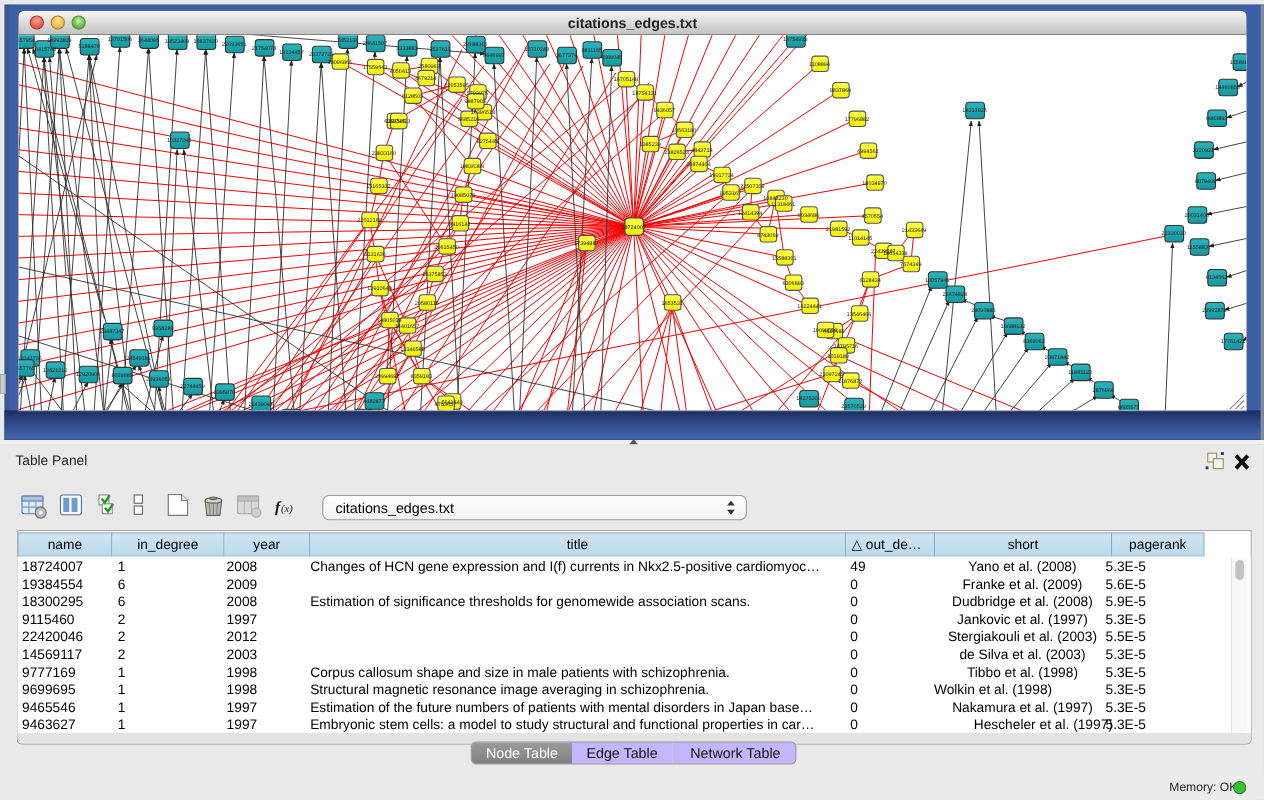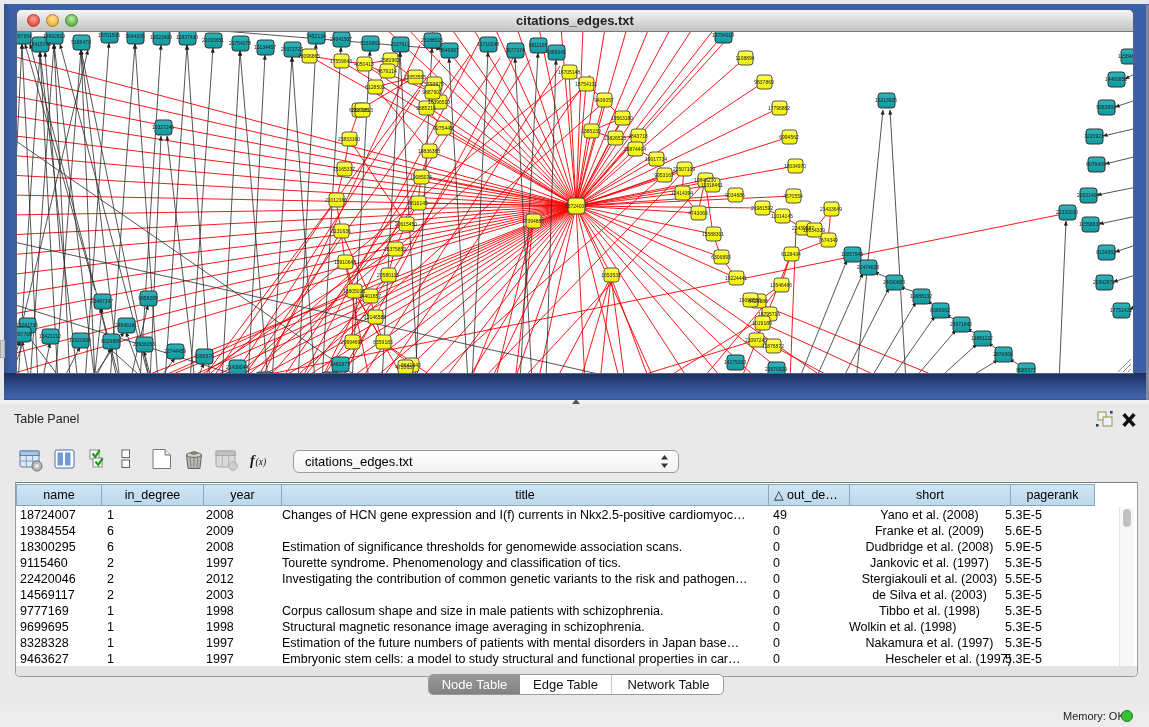--- a/index.html
+++ b/index.html
@@ -745,30 +745,28 @@
     <span style="left:190px">2008</span>
     <span style="left:266px;width:482px;overflow:hidden;white-space:nowrap">Estimation of significance thresholds for genomewide association scans.</span>
     <span style="left:757px">0</span>
     <span style="left:833px;width:161px;text-align:center">Dudbridge et al. (2008)</span>
     <span style="left:989px">5.9E-5</span>
   </div>
 <div class="trow" style="top:555px">
     <span style="left:4px">9115460</span>
     <span style="left:91px">2</span>
     <span style="left:190px">1997</span>
-    <span style="left:266px;width:482px;overflow:hidden;white-space:nowrap">Tourette syndrome. Phenomenology and classification of tics.</span>
     <span style="left:757px">0</span>
     <span style="left:833px;width:161px;text-align:center">Jankovic et al. (1997)</span>
     <span style="left:989px">5.3E-5</span>
   </div>
 <div class="trow" style="top:571px">
     <span style="left:4px">22420046</span>
     <span style="left:91px">2</span>
     <span style="left:190px">2012</span>
-    <span style="left:266px;width:482px;overflow:hidden;white-space:nowrap">Investigating the contribution of common genetic variants to the risk and pathogen…</span>
     <span style="left:757px">0</span>
     <span style="left:833px;width:161px;text-align:center">Stergiakouli et al. (2003)</span>
     <span style="left:989px">5.5E-5</span>
   </div>
 <div class="trow" style="top:587px">
     <span style="left:4px">14569117</span>
     <span style="left:91px">2</span>
     <span style="left:190px">2003</span>
     <span style="left:757px">0</span>
     <span style="left:833px;width:161px;text-align:center">de Silva et al. (2003)</span>
@@ -786,41 +784,41 @@
 <div class="trow" style="top:619px">
     <span style="left:4px">9699695</span>
     <span style="left:91px">1</span>
     <span style="left:190px">1998</span>
     <span style="left:266px;width:482px;overflow:hidden;white-space:nowrap">Structural magnetic resonance image averaging in schizophrenia.</span>
     <span style="left:757px">0</span>
     <span style="left:833px;width:161px;text-align:left">Wolkin et al. (1998)</span>
     <span style="left:989px">5.3E-5</span>
   </div>
 <div class="trow" style="top:635px">
-    <span style="left:4px">8328328</span>
+    <span style="left:4px">9465546</span>
     <span style="left:91px">1</span>
     <span style="left:190px">1997</span>
     <span style="left:266px;width:482px;overflow:hidden;white-space:nowrap">Estimation of the future numbers of patients with mental disorders in Japan base…</span>
     <span style="left:757px">0</span>
     <span style="left:833px;width:161px;text-align:center">Nakamura et al. (1997)</span>
     <span style="left:989px">5.3E-5</span>
   </div>
 <div class="trow" style="top:651px">
     <span style="left:4px">9463627</span>
     <span style="left:91px">1</span>
     <span style="left:190px">1997</span>
     <span style="left:266px;width:482px;overflow:hidden;white-space:nowrap">Embryonic stem cells: a model to study structural and functional properties in car…</span>
     <span style="left:757px">0</span>
     <span style="left:852px;width:161px;text-align:center">Hescheler et al. (1997)</span>
     <span style="left:989px">5.3E-5</span>
   </div>
 
 <div class="abs" style="left:1119px;top:507px;width:15px;height:159px;background:#f7f7f7;border-left:1px solid #e2e2e2"></div>
 <div class="abs" style="left:1123px;top:509px;width:8px;height:18px;background:#c2c2c2;border-radius:4px"></div>
 
-<div class="abs" style="left:428px;top:674px;width:296px;height:21px;border:1px solid #9a9a9a;border-radius:5px;background:#ffffff;overflow:hidden;font-size:13px;line-height:20px;text-align:center;color:#111">
+<div class="abs" style="left:428px;top:674px;width:296px;height:21px;border:1px solid #9a9a9a;border-radius:5px;background:#c4b5fd;overflow:hidden;font-size:13px;line-height:20px;text-align:center;color:#111">
   <div class="abs" style="left:0;top:0;width:91px;height:21px;background:linear-gradient(#9a9a9a,#7e7e7e);color:#fff">Node Table</div>
   <div class="abs" style="left:91px;top:0;width:92px;height:21px;border-right:1px solid #c9c9c9">Edge Table</div>
   <div class="abs" style="left:183px;top:0;width:113px;height:21px">Network Table</div>
 </div>
 
 <div class="abs" style="left:0;top:705px;width:1149px;height:22px;background:#ececec"></div>
 <div class="abs" style="left:1063px;top:710px;font-size:11px;color:#222">Memory: OK</div>
 <div class="abs" style="left:1121px;top:710px;width:12px;height:12px;border-radius:50%;background:#35c235;border:1.5px solid #2a7a2a"></div>
 </body></html>

